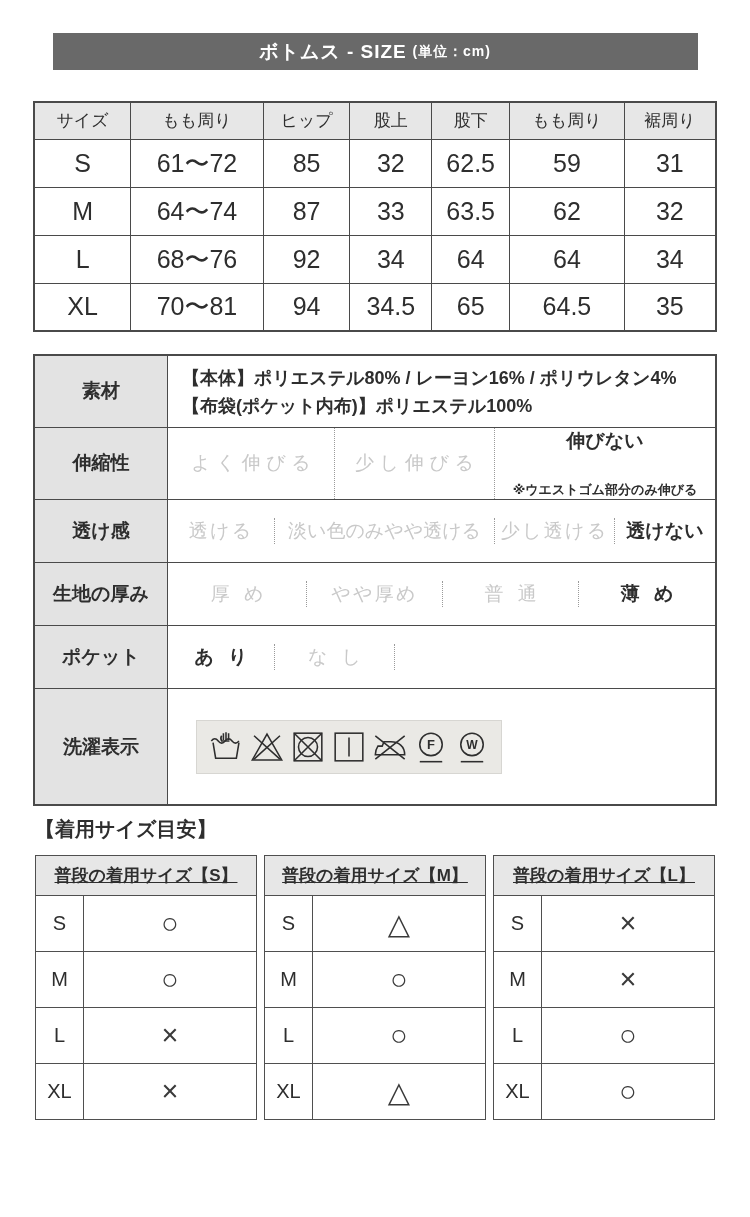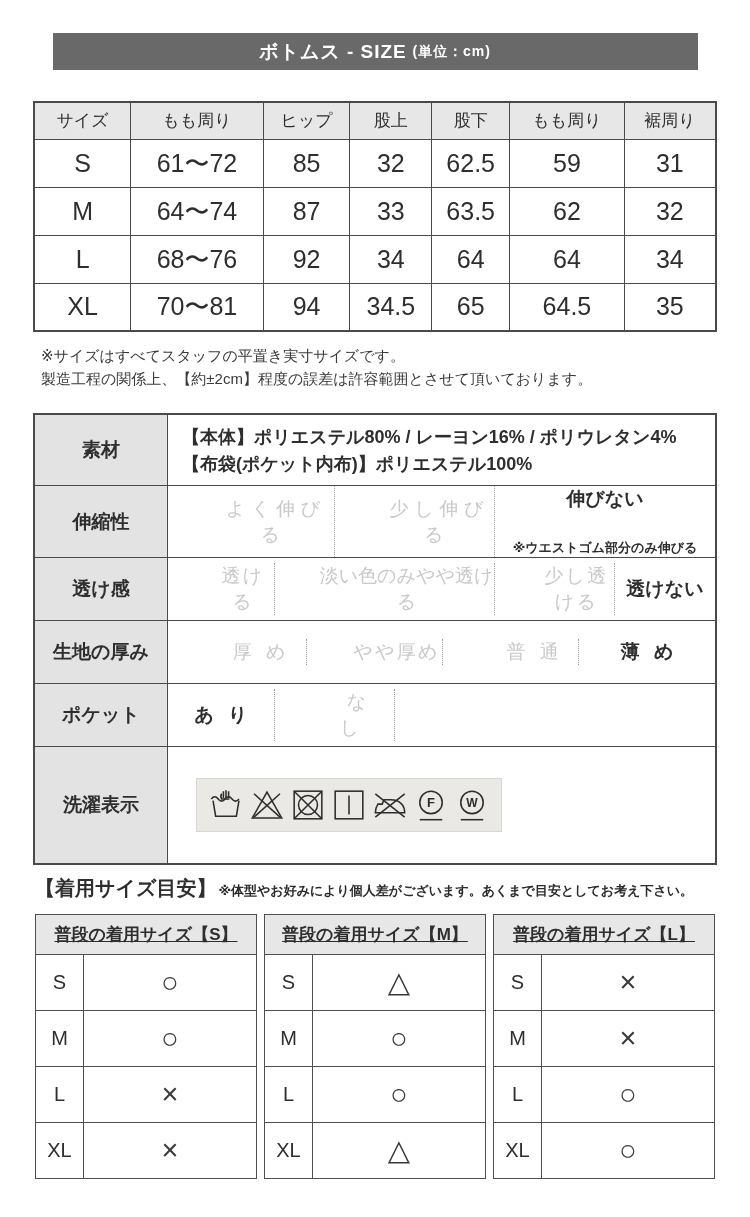--- a/index.html
+++ b/index.html
@@ -42,21 +42,21 @@
   .row-h{height:63px;}
   .row-material{height:67px;}
   .row-care{height:117px;}
   .mat{padding:9px 0 6px 14px; font-size:18px; font-weight:bold; line-height:1.55;}
   .opts{display:flex; height:100%; align-items:stretch;}
   .opt{
     display:flex; flex-direction:column; justify-content:center; align-items:center;
     font-size:19px; border-right:1px dotted #9a9a9a; text-align:center;
   }
   .opt:last-child,.opt.noline{border-right:none;}
-  .off{color:var(--muted);padding-left:44px;}
+  .off{color:var(--muted);}
   .on{color:var(--text); font-weight:bold;gap:25px;}
   .subnote{font-size:13px; font-weight:bold; margin-top:2px;}
   .ls-wide{letter-spacing:0.75em; text-indent:0.75em;}
   .ls-mid{letter-spacing:0.3em; text-indent:0.3em;}
   .ls-sm{letter-spacing:0.12em;}
   .filler{flex:1;}
 
   
   .care-wrap{display:flex; align-items:center; height:100%; padding-left:28px;}
   .care-strip{
@@ -143,24 +143,20 @@
         <td>70〜81</td>
         <td>94</td>
         <td>34.5</td>
         <td>65</td>
         <td>64.5</td>
         <td>35</td>
       </tr>
     </tbody>
   </table>
 
-  <div class="size-notes">
-    <div>※サイズはすべてスタッフの平置き実寸サイズです。</div>
-    <div>製造工程の関係上、【約±2cm】程度の誤差は許容範囲とさせて頂いております。</div>
-  </div>
 
   <table class="spec-table">
     <tbody>
       <tr class="row-material">
         <th>素材</th>
         <td>
           <div class="mat">
             <div>【本体】ポリエステル80% / レーヨン16% / ポリウレタン4%</div>
             <div>【布袋(ポケット内布)】ポリエステル100%</div>
           </div>
@@ -257,21 +253,20 @@
               </svg>
             </div>
           </div>
         </td>
       </tr>
     </tbody>
   </table>
 
   <div class="fit-head">
     <span class="fit-heading">【着用サイズ目安】</span>
-    <span class="fit-note">※体型やお好みにより個人差がございます。あくまで目安としてお考え下さい。</span>
   </div>
 
   <div class="fit-tables">
 
     <table class="fit-table">
       <thead>
           <tr>
             <th colspan="2">普段の着用サイズ【S】</th>
           </tr>
         </thead>

